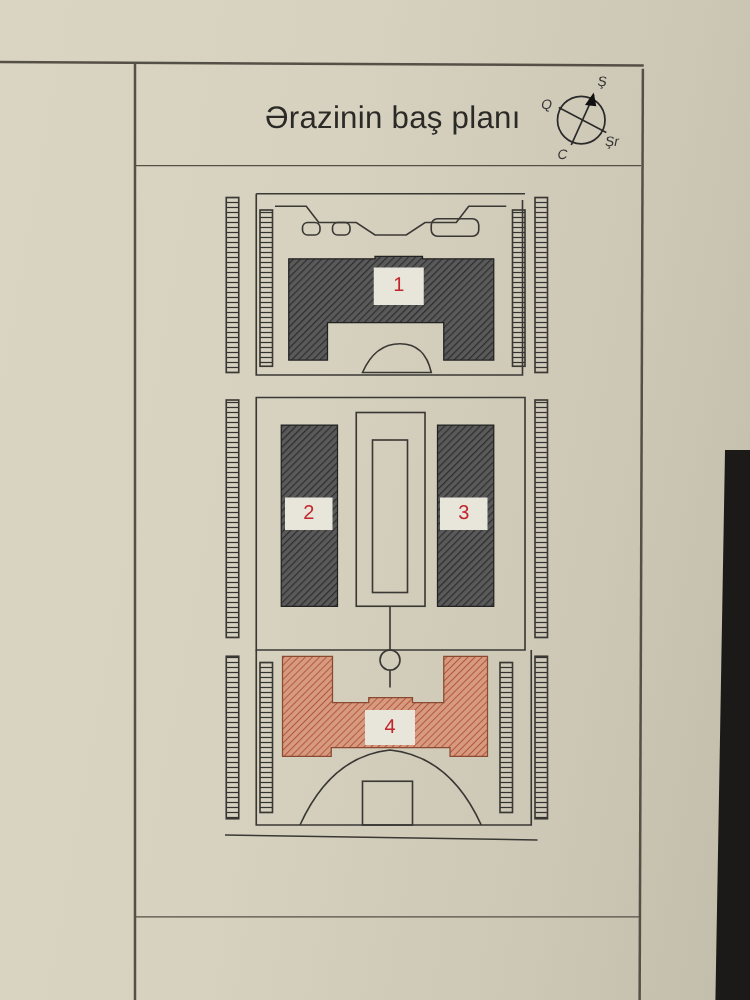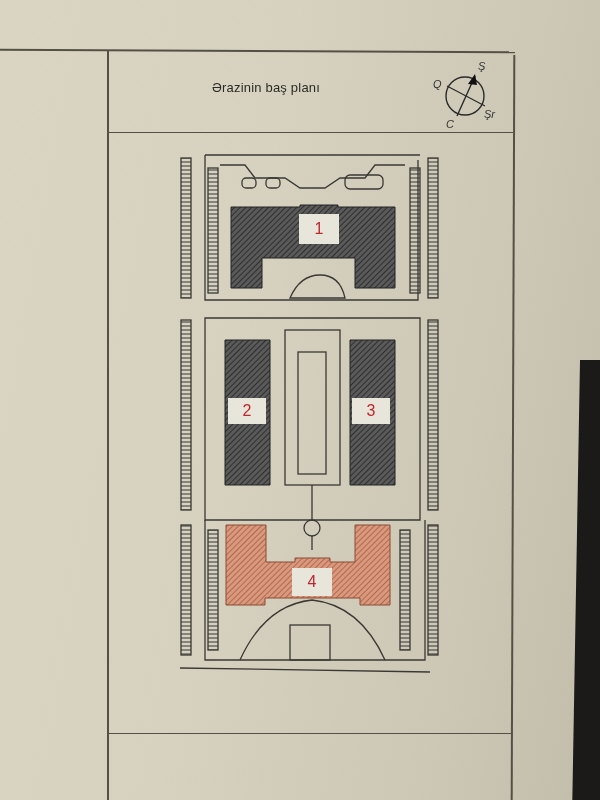--- a/index.html
+++ b/index.html
@@ -1,21 +1,21 @@
 <!DOCTYPE html>
 <html><head>
 <meta charset="utf-8">
 <style>
   html,body{margin:0;padding:0;}
   body{width:600px;height:800px;overflow:hidden;position:relative;
     background:linear-gradient(100deg,#d9d5c2 0%,#d6d2bf 40%,#cdc7b5 75%,#c2bcab 100%);
     font-family:"Liberation Sans",sans-serif;}
   .dark-edge{position:absolute;left:576px;top:360px;width:40px;height:460px;background:#1b1a18;transform:skewX(-1deg);}
   .sheet-line{position:absolute;background:#555046;}
-  .title{position:absolute;left:212px;top:80px;font-size:13px;color:#2c2a26;letter-spacing:0.2px;}
+  .title{position:absolute;left:212px;top:80px;font-size:25px;color:#2c2a26;letter-spacing:0.2px;}
   .plan{position:absolute;left:0;top:0;width:600px;height:800px;}
   .lbl{position:absolute;width:40px;height:26px;background:#e8e5da;color:#c0272d;font-size:16px;
        display:flex;align-items:center;justify-content:center;}
   .compass-letter{position:absolute;font-size:11px;color:#333;font-style:italic;}
 </style>
 </head>
 <body>
 
 <div class="dark-edge"></div>
 

